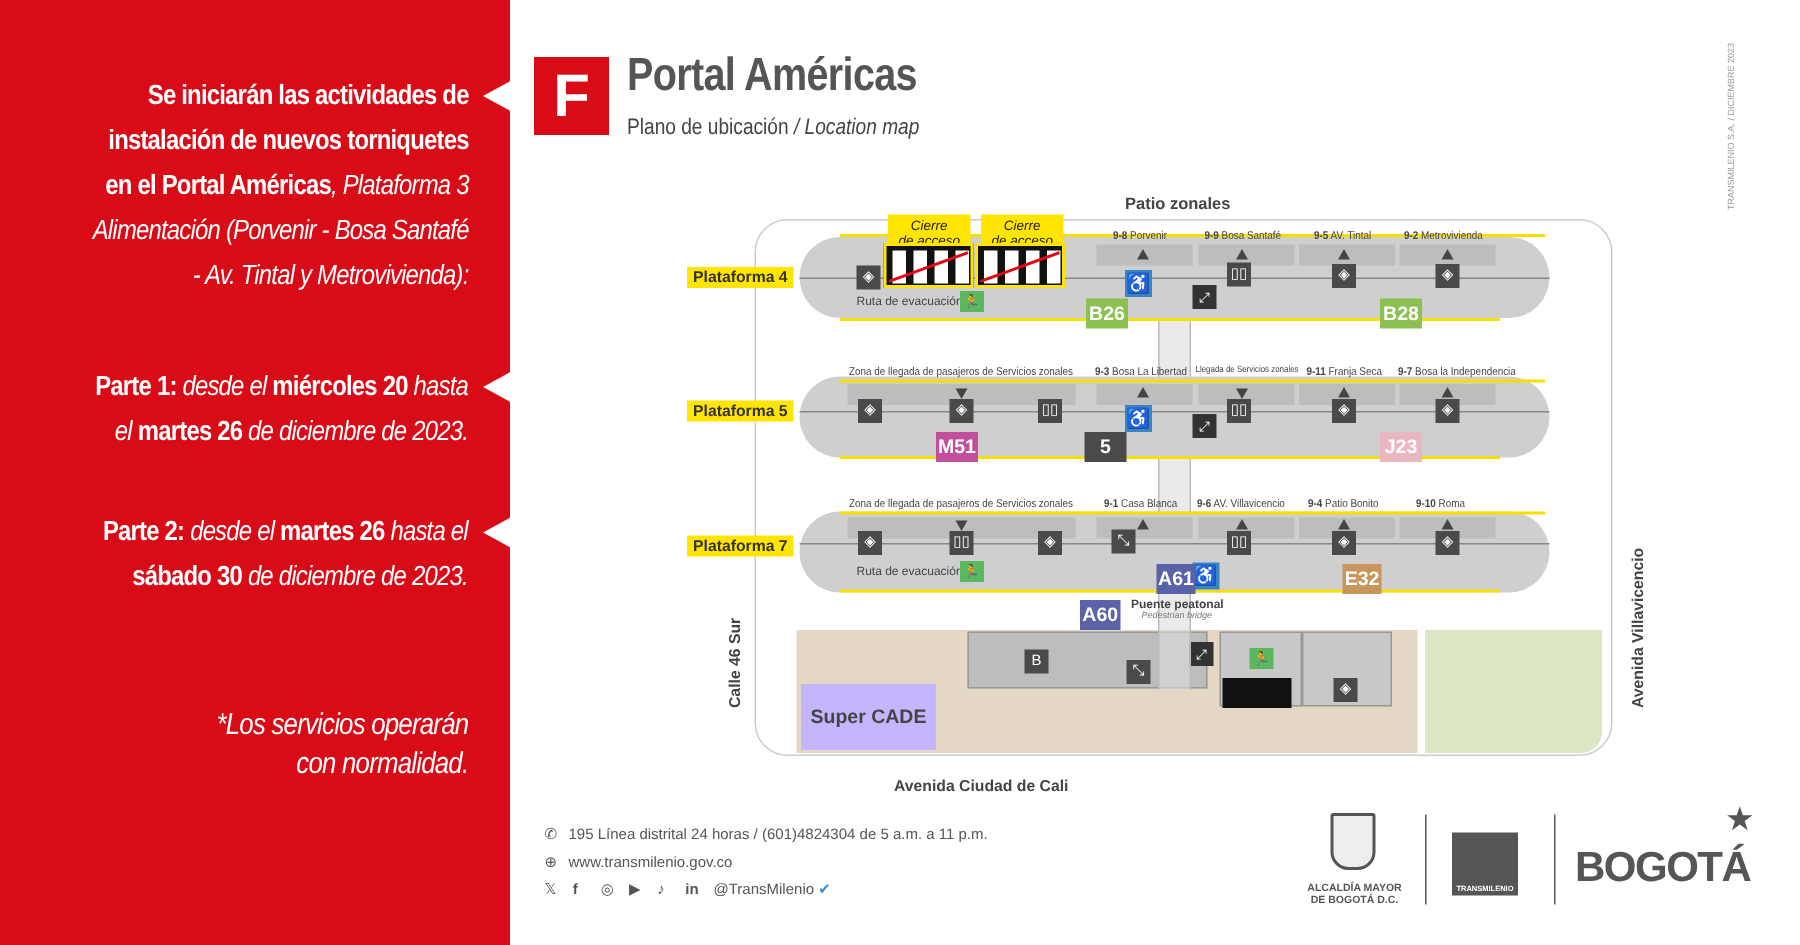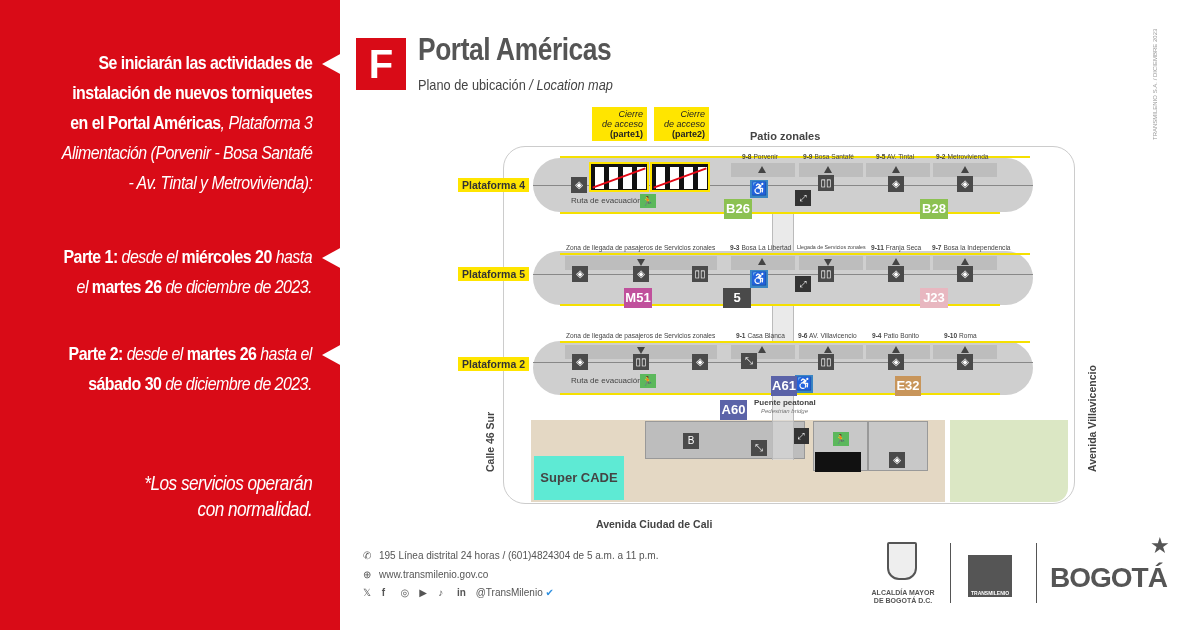--- a/index.html
+++ b/index.html
@@ -24,31 +24,31 @@
 .baylabel b{font-weight:bold;}
 .tri{position:absolute;width:0;height:0;border-left:4px solid transparent;border-right:4px solid transparent;}
 .tri.up{border-bottom:7px solid #444;}
 .tri.down{border-top:7px solid #444;}
 .icon{position:absolute;width:16px;height:16px;background:#4a4a4a;color:#fff;font-size:10px;text-align:center;line-height:16px;}
 .acc{position:absolute;width:18px;height:18px;background:#3a86c5;color:#fff;font-size:13px;text-align:center;line-height:18px;}
 .route{position:absolute;color:#fff;font-weight:bold;font-size:13px;text-align:center;line-height:20px;height:20px;}
 .evac{position:absolute;font-size:8px;color:#444;white-space:nowrap;}
 .evacico{position:absolute;width:16px;height:14px;background:#5cb85c;color:#fff;font-size:9px;text-align:center;line-height:14px;}
 .yline{position:absolute;height:2px;background:#f5e000;}
-.closure-box{position:absolute;background:#ffe500;font-size:9px;color:#222;line-height:10px;padding:2px 4px;text-align:right;}
+.closure-box{position:absolute;background:#ffe500;font-size:9px;color:#222;line-height:10px;padding:2px 4px;text-align:center;margin-top:36px;}
 .closure-box i{font-style:italic;}
 .closure-box b{font-weight:bold;}
 .turn{position:absolute;height:30px;background:#111;border:2px solid #ffe500;}
 .turn .gate{position:absolute;top:3px;width:9px;height:22px;background:#fff;}
 .turn .x{position:absolute;left:0;top:13px;width:100%;height:2px;background:#e30613;transform:rotate(-20deg);}
 .bridge{position:absolute;left:772px;top:180px;width:22px;height:280px;background:rgba(220,220,220,0.6);border-left:1px solid #bbb;border-right:1px solid #bbb;}
 .stairs{position:absolute;width:16px;height:16px;background:#333;color:#fff;font-size:9px;text-align:center;line-height:16px;}
 .ground{position:absolute;left:531px;top:420px;width:414px;height:82px;background:#e4d8c4;}
 .green{position:absolute;left:950px;top:420px;width:118px;height:82px;background:#dbe7c4;border-bottom-right-radius:14px;}
-.cade{position:absolute;left:534px;top:456px;width:90px;height:44px;background:#5eead4;color:#444;font-weight:bold;font-size:13px;text-align:center;line-height:44px;}
+.cade{position:absolute;left:534px;top:456px;width:90px;height:44px;background:#c4b5fd;color:#444;font-weight:bold;font-size:13px;text-align:center;line-height:44px;}
 .bldg{position:absolute;background:#c8c8c8;border:1px solid #999;}
 .street{position:absolute;font-size:10.5px;font-weight:bold;color:#444;white-space:nowrap;}
 .vert{transform:rotate(-90deg);transform-origin:left top;}
 .footer{position:absolute;left:363px;font-size:10px;color:#555;white-space:nowrap;}
 .footer .ico{display:inline-block;width:12px;color:#555;margin-right:4px;}
 .logo-sep{position:absolute;width:1px;height:60px;background:#555;}
 .logo-text{position:absolute;font-size:7px;font-weight:bold;color:#555;text-align:center;line-height:8px;}
 .bogota{position:absolute;left:1050px;top:562px;font-size:28px;font-weight:bold;color:#555;letter-spacing:-1px;}
 </style>
 </head>
@@ -184,21 +184,21 @@
 <div class="icon" style="left:888px;top:266px;">◈</div>
 <div class="icon" style="left:957px;top:266px;">◈</div>
 <div class="route" style="left:624px;top:288px;width:28px;background:#c0509c;">M51</div>
 <div class="route" style="left:723px;top:288px;width:28px;background:#4a4a4a;">5</div>
 <div class="route" style="left:920px;top:288px;width:28px;background:#e8b7c0;">J23</div>
 
 <div class="platform" style="left:533px;top:341px;width:500px;"></div>
 <div class="plat-line" style="left:533px;top:362px;width:500px;"></div>
 <div class="yline" style="left:560px;top:341px;width:470px;"></div>
 <div class="yline" style="left:560px;top:393px;width:440px;"></div>
-<div class="plabel" style="left:458px;top:357px;">Plataforma 2</div>
+<div class="plabel" style="left:458px;top:357px;">Plataforma 7</div>
 <div class="bay" style="left:565px;top:345px;width:152px;"></div>
 <div class="bay" style="left:731px;top:345px;width:64px;"></div>
 <div class="bay" style="left:799px;top:345px;width:64px;"></div>
 <div class="bay" style="left:866px;top:345px;width:64px;"></div>
 <div class="bay" style="left:933px;top:345px;width:64px;"></div>
 <div class="baylabel" style="left:566px;top:331px;">Zona de llegada de pasajeros de Servicios zonales</div>
 <div class="baylabel" style="left:736px;top:331px;"><b>9-1</b> <span>Casa Blanca</span></div>
 <div class="baylabel" style="left:798px;top:331px;"><b>9-6</b> <span>AV. Villavicencio</span></div>
 <div class="baylabel" style="left:872px;top:331px;"><b>9-4</b> <span>Patio Bonito</span></div>
 <div class="baylabel" style="left:944px;top:331px;"><b>9-10</b> <span>Roma</span></div>

